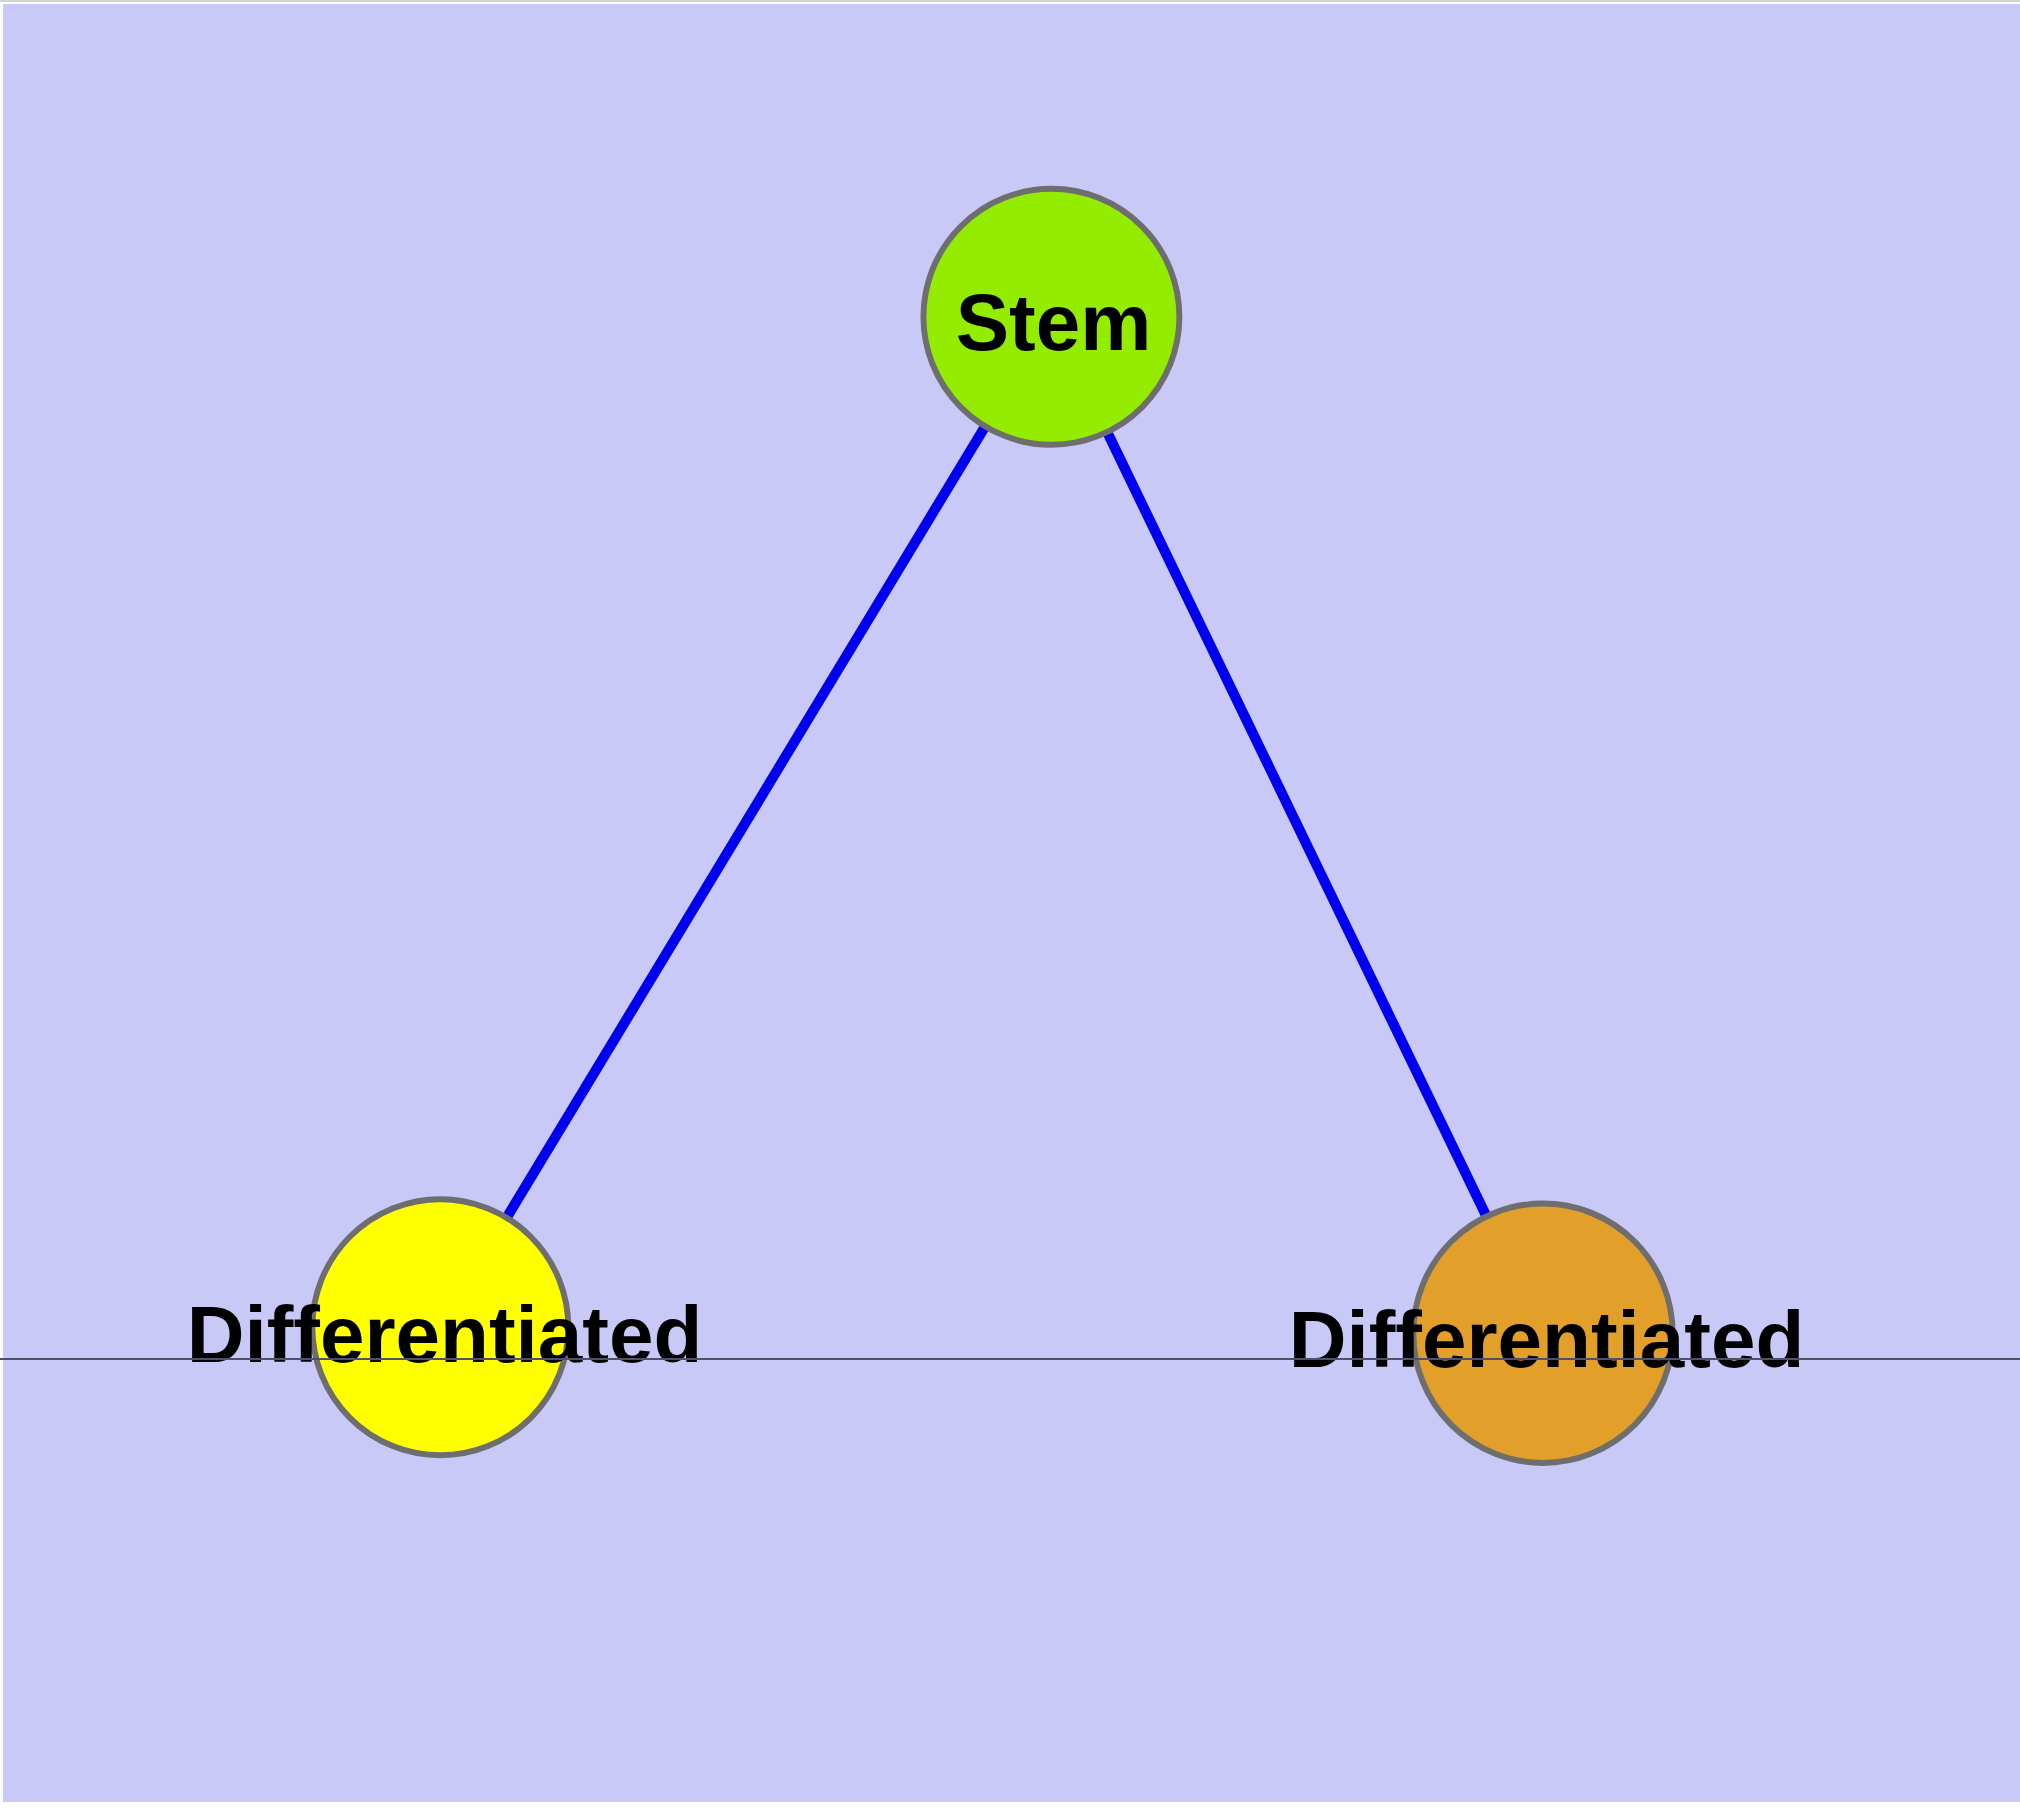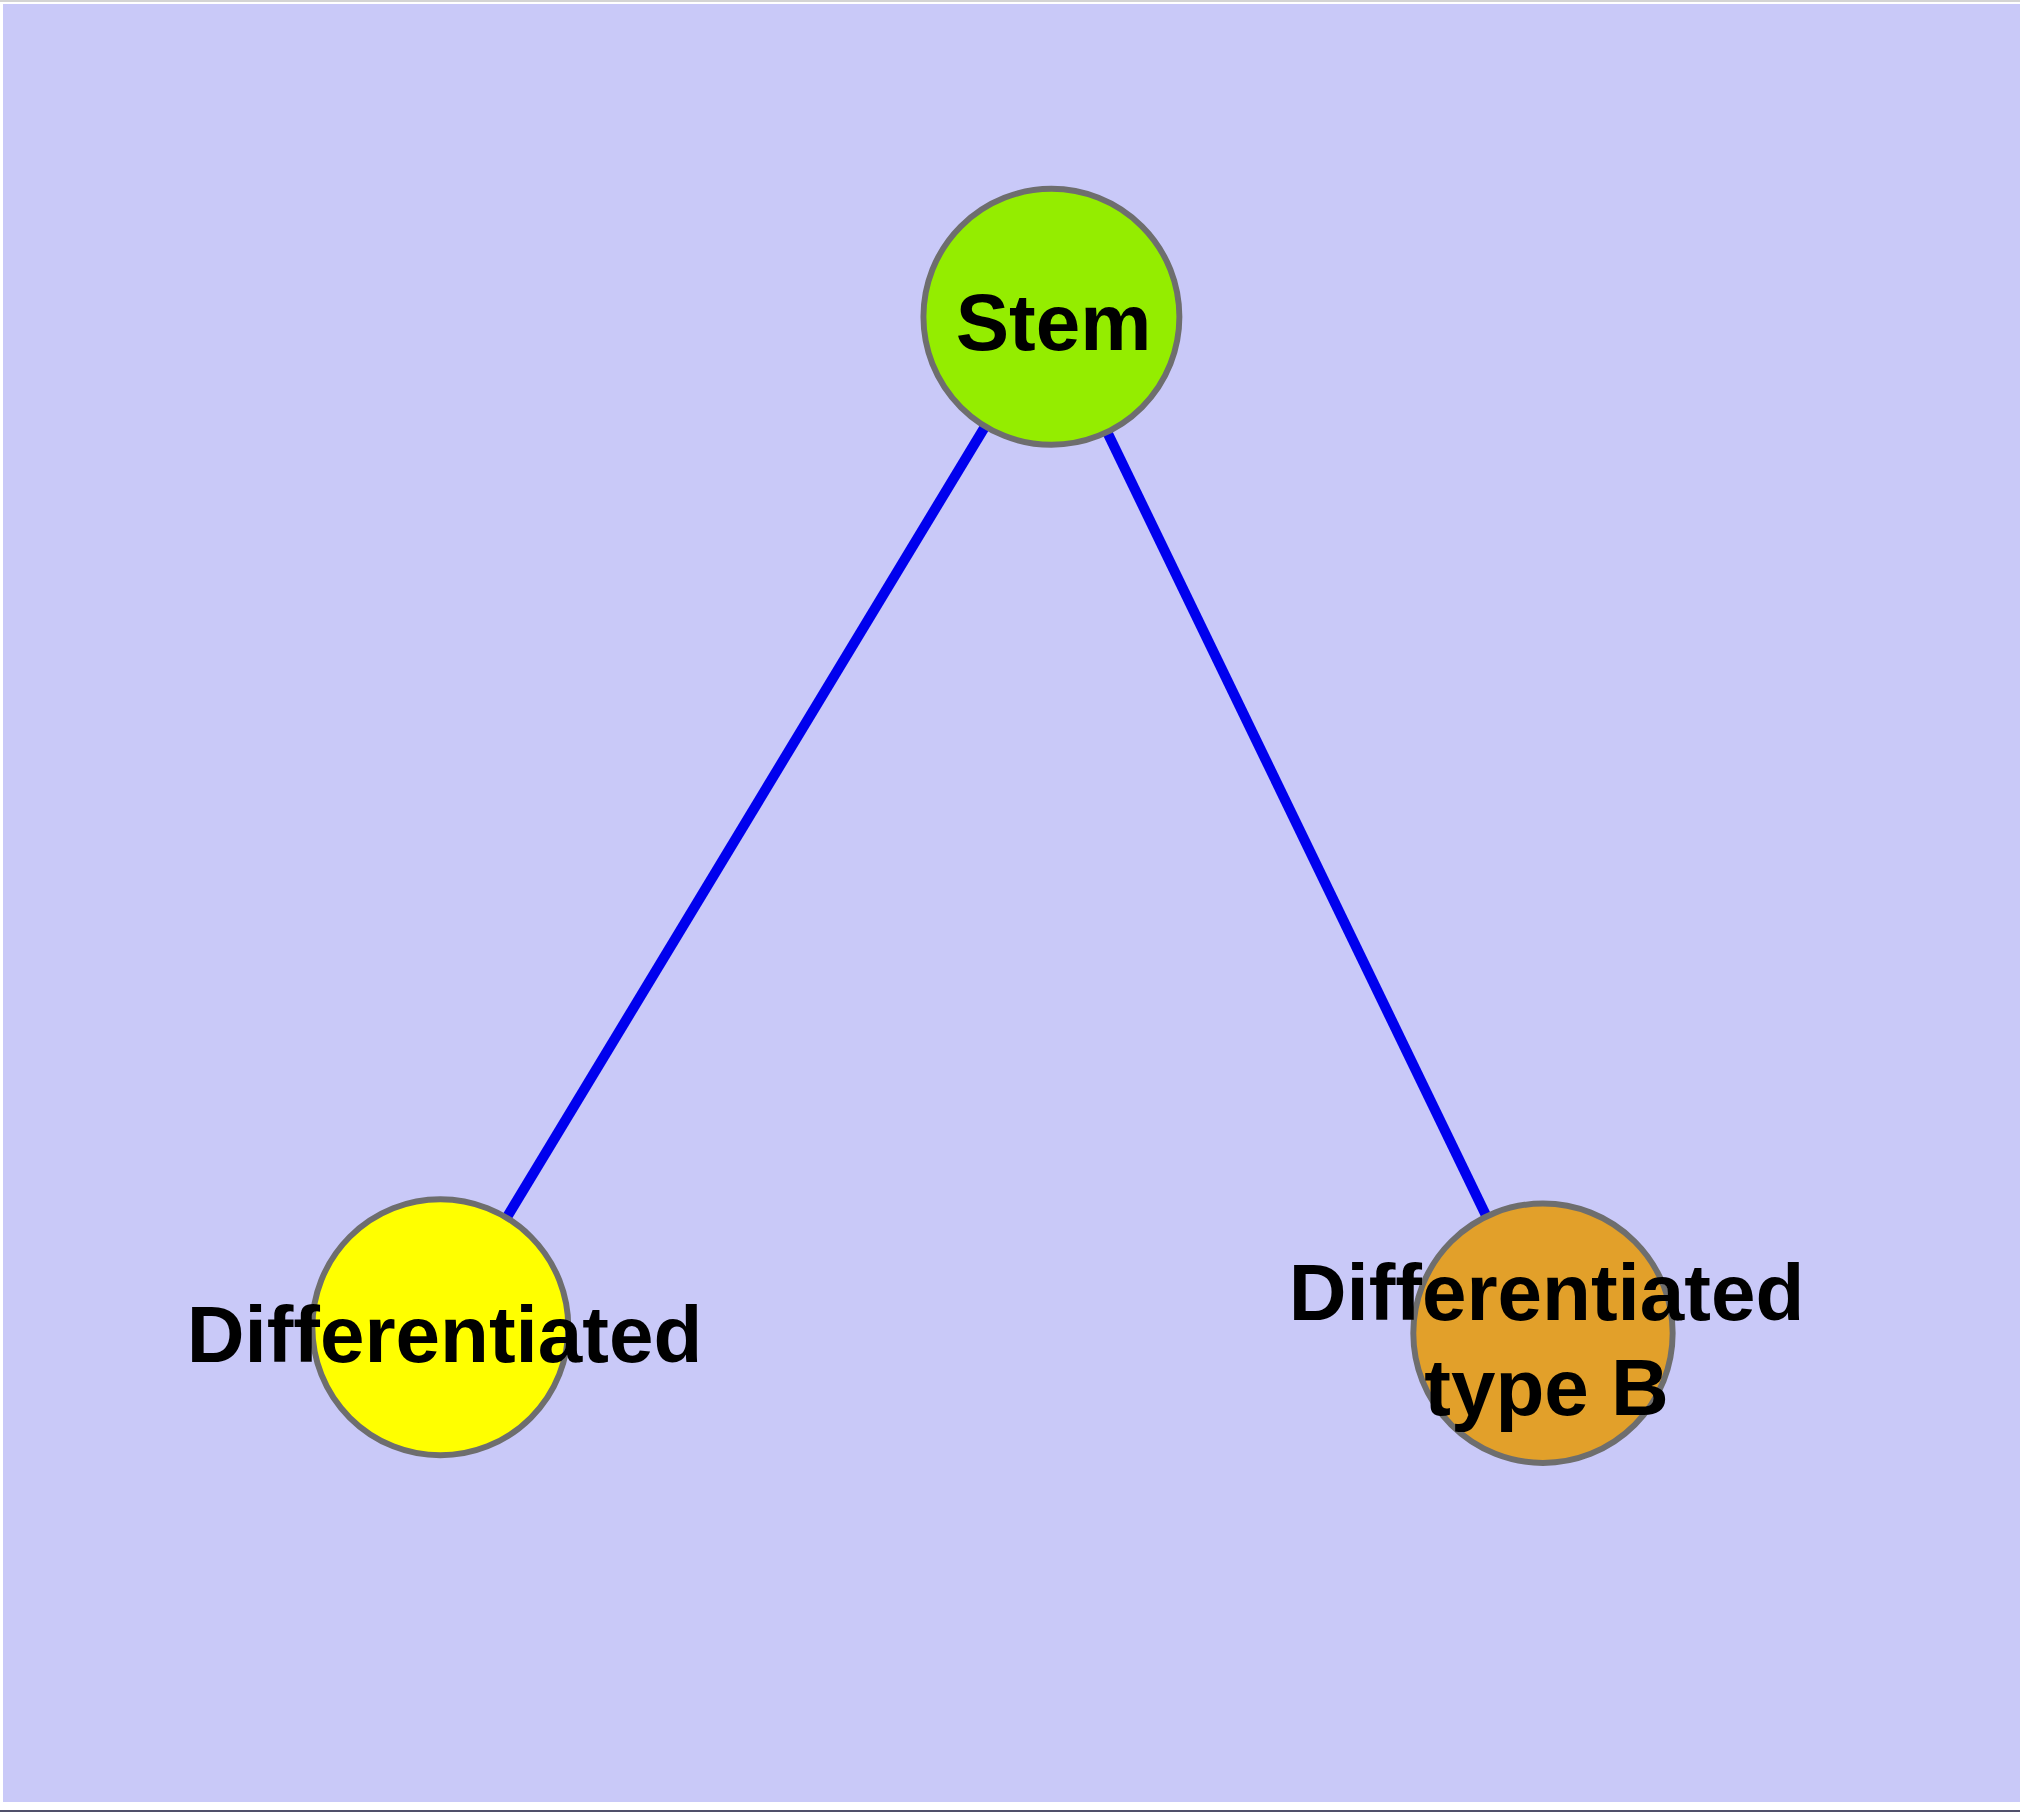--- a/index.html
+++ b/index.html
@@ -7,21 +7,21 @@
     padding: 0;
     width: 2021px;
     height: 1812px;
     background: #ffffff;
     font-family: "Liberation Sans", "DejaVu Sans", sans-serif;
     overflow: hidden;
   }
   .stage {
     position: relative;
     width: 2021px;
-    height: 1812px;
+    height: 1360px;
   }
   
   .canvas {
     position: absolute;
     left: 2.5px;
     top: 4.2px;
     width: 2018px;
     height: 1798px;
     background: var(--canvas_bg, #c9c9f8);
   }
@@ -92,19 +92,18 @@
     <div class="node-label label-stem">
       <span class="label-line">Stem</span>
     </div>
 
     <div class="node-label label-type-a">
       <span class="label-line">Differentiated</span>
     </div>
 
     <div class="node-label label-type-b">
       <span class="label-line">Differentiated</span>
-      <span class="label-line">type B</span>
     </div>
   </div>
 
   <div class="bottom-hairline"></div>
 </div>
 
 
 </body></html>

